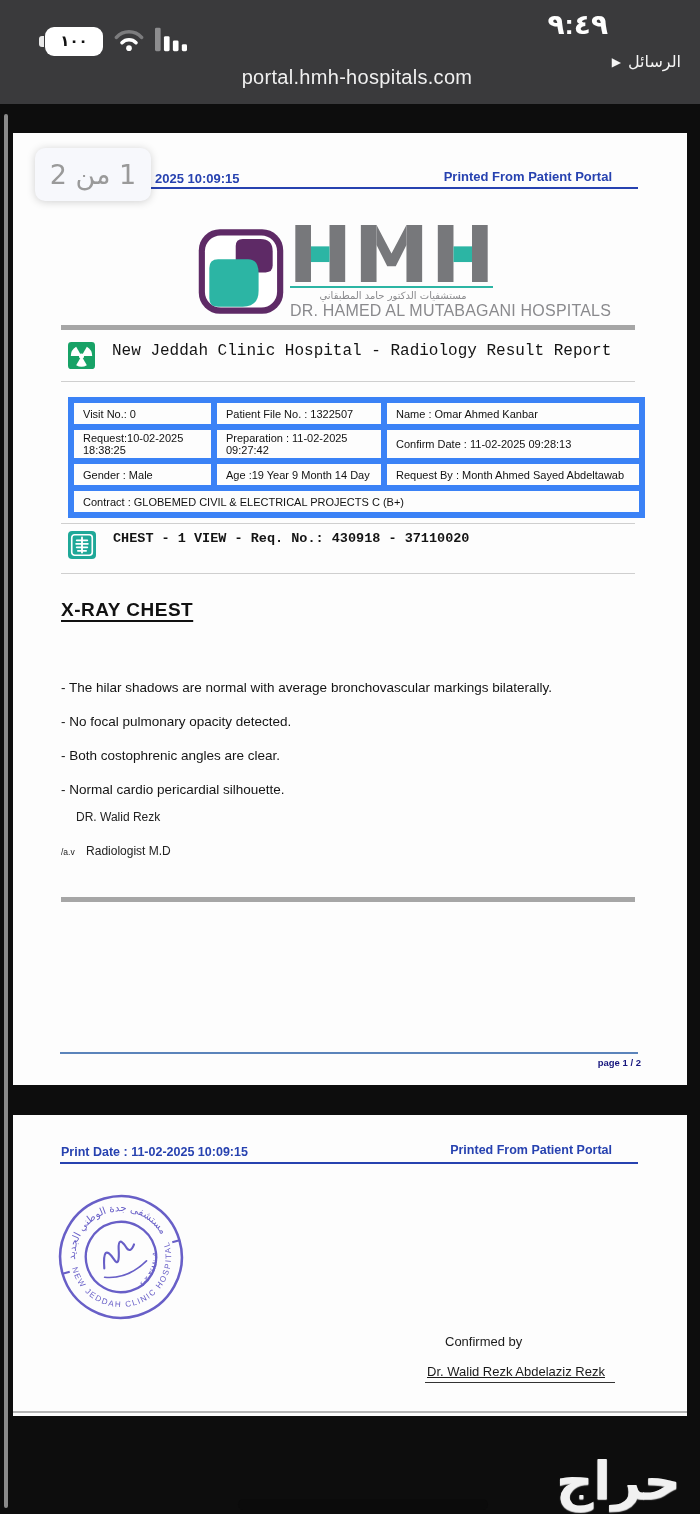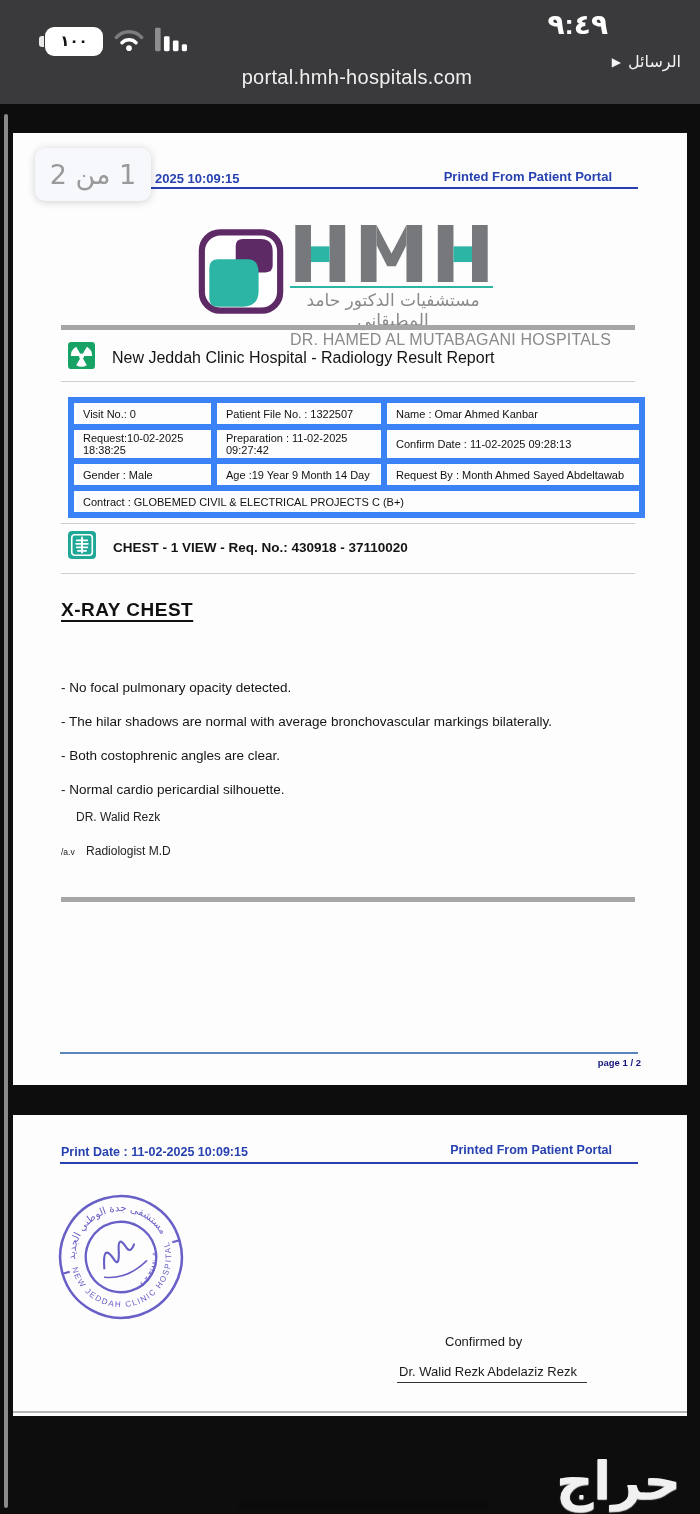--- a/index.html
+++ b/index.html
@@ -40,24 +40,24 @@
   .hdr-portal { position:absolute; right:75px; top:36px; font-size:13px; font-weight:bold; }
   .hdr-line { position:absolute; left:47px; top:54px; width:578px; height:2px; background:#2742b0; }
   .rule-thick { position:absolute; left:48px; width:574px; height:5px; background:#a6a6a6; }
   .rule-thin  { position:absolute; left:48px; width:574px; height:1px; background:#cfcfcf; }
   
   .logo { position:absolute; left:184px; top:92px; width:306px; height:98px; }
   .logo-mark { position:absolute; left:0; top:2px; }
   .logo-right { position:absolute; left:93px; top:0; width:206px; }
   .hmh-letters { display:block; }
   .logo-sep { width:203px; height:2px; background:#2cb5a4; margin-top:4px; }
-  .logo-ar { margin-top:2px; text-align:center; font-size:17px; color:#8a8a8d; font-family:"DejaVu Sans",sans-serif; }
+  .logo-ar { margin-top:2px; text-align:center; font-size:10px; color:#8a8a8d; font-family:"DejaVu Sans",sans-serif; }
   .logo-en { margin-top:1px; text-align:center; font-size:16px; color:#8a8a8d; letter-spacing:.2px; white-space:nowrap; }
   
-  .sect-row { position:absolute; left:55px; display:flex; align-items:center; gap:17px; }
+  .sect-row { position:absolute; left:55px; display:flex; align-items:flex-start; gap:17px;font-family:Liberation Mono, monospace; }
   .sect-title { font-size:16px; color:#141414; }
   .exam-title { font-size:13.5px; font-weight:bold; color:#141414; }
   
   .ptable { position:absolute; left:55px; top:264px; width:577px; border-collapse:collapse; font-size:11px; color:#111; }
   .ptable td { border:6px solid #3b82f6; height:27px; padding:2px 9px; vertical-align:middle; }
   .ptable { border:2px solid #1c1c1c; }
   .c1 { width:143px; } .c2 { width:170px; }
   
   .xray-head { position:absolute; left:48px; top:466px; font-size:19px; font-weight:bold; letter-spacing:.5px;
                text-decoration:underline; text-underline-offset:4px; text-decoration-thickness:2px; }
@@ -67,22 +67,22 @@
   .doc-title-row { position:absolute; left:48px; top:711px; font-size:12px; color:#222; }
   .doc-title-row .prefix { font-size:8.5px; margin-right:8px; }
   .p1-footline { position:absolute; left:47px; top:919px; width:578px; height:2px; background:#5b84bb; }
   .p1-pageno { position:absolute; right:46px; top:924px; font-size:9.5px; font-weight:bold; color:#16167e; }
   
   .hdr-date2 { position:absolute; left:48px; top:30px; font-size:12.5px; font-weight:bold; }
   .hdr-portal2 { position:absolute; right:75px; top:28px; font-size:12.5px; font-weight:bold; }
   .hdr-line2 { position:absolute; left:47px; top:47px; width:578px; height:2px; background:#2742b0; }
   .stamp { position:absolute; left:44px; top:78px; width:128px; height:128px; transform:rotate(-16deg); opacity:.88; }
   .confirm-label { position:absolute; left:432px; top:219px; font-size:13px; color:#1a1a1a; }
-  .confirm-name { position:absolute; left:384px; top:249px; font-size:13px; color:#1a1a1a;
-                  border-bottom:1.5px solid #333; padding:0 10px 3px 2px; }
+  .confirm-name { position:absolute; left:412px; top:249px; font-size:13px; color:#1a1a1a;
+                  border-bottom:1.5px solid #333; padding:0 10px 3px 2px;text-decoration:underline; }
   .watermark { position:absolute; right:6px; top:336px; font-size:52px; font-weight:bold;
                color:#f1f1f1; text-shadow:0 1px 1px #d8d8d8; font-family:"DejaVu Sans",sans-serif; }
   .home-pill { position:absolute; left:225px; top:384px; width:250px; height:11px; border-radius:6px; background:#0b0b0b; }
   .bottom-edge { position:absolute; left:0; bottom:3px; width:100%; height:2px; background:#b5b5b5; }
 </style>
 </head>
 <body>
 
 <div class="statusbar">
   <div class="left-icons">
@@ -215,22 +215,22 @@
             <line x1="8.5" y1="17" x2="15.5" y2="17"></line>
           </g>
         </svg>
       </span>
       <span class="exam-title">CHEST - 1 VIEW - Req. No.: 430918 - 37110020</span>
     </div>
     <div class="rule-thin" style="top:440px"></div>
 
     <div class="xray-head">X-RAY CHEST</div>
     <div class="findings">
+      <p>- The hilar shadows are normal with average bronchovascular markings bilaterally.</p>
       <p>- No focal pulmonary opacity detected.</p>
-      <p>- The hilar shadows are normal with average bronchovascular markings bilaterally.</p>
       <p>- Both costophrenic angles are clear.</p>
       <p>- Normal cardio pericardial silhouette.</p>
     </div>
 
     <div class="doc-name">DR. Walid Rezk</div>
     <div class="doc-title-row">
       <span class="prefix">/a.v</span>
       <span>Radiologist M.D</span>
     </div>
 

